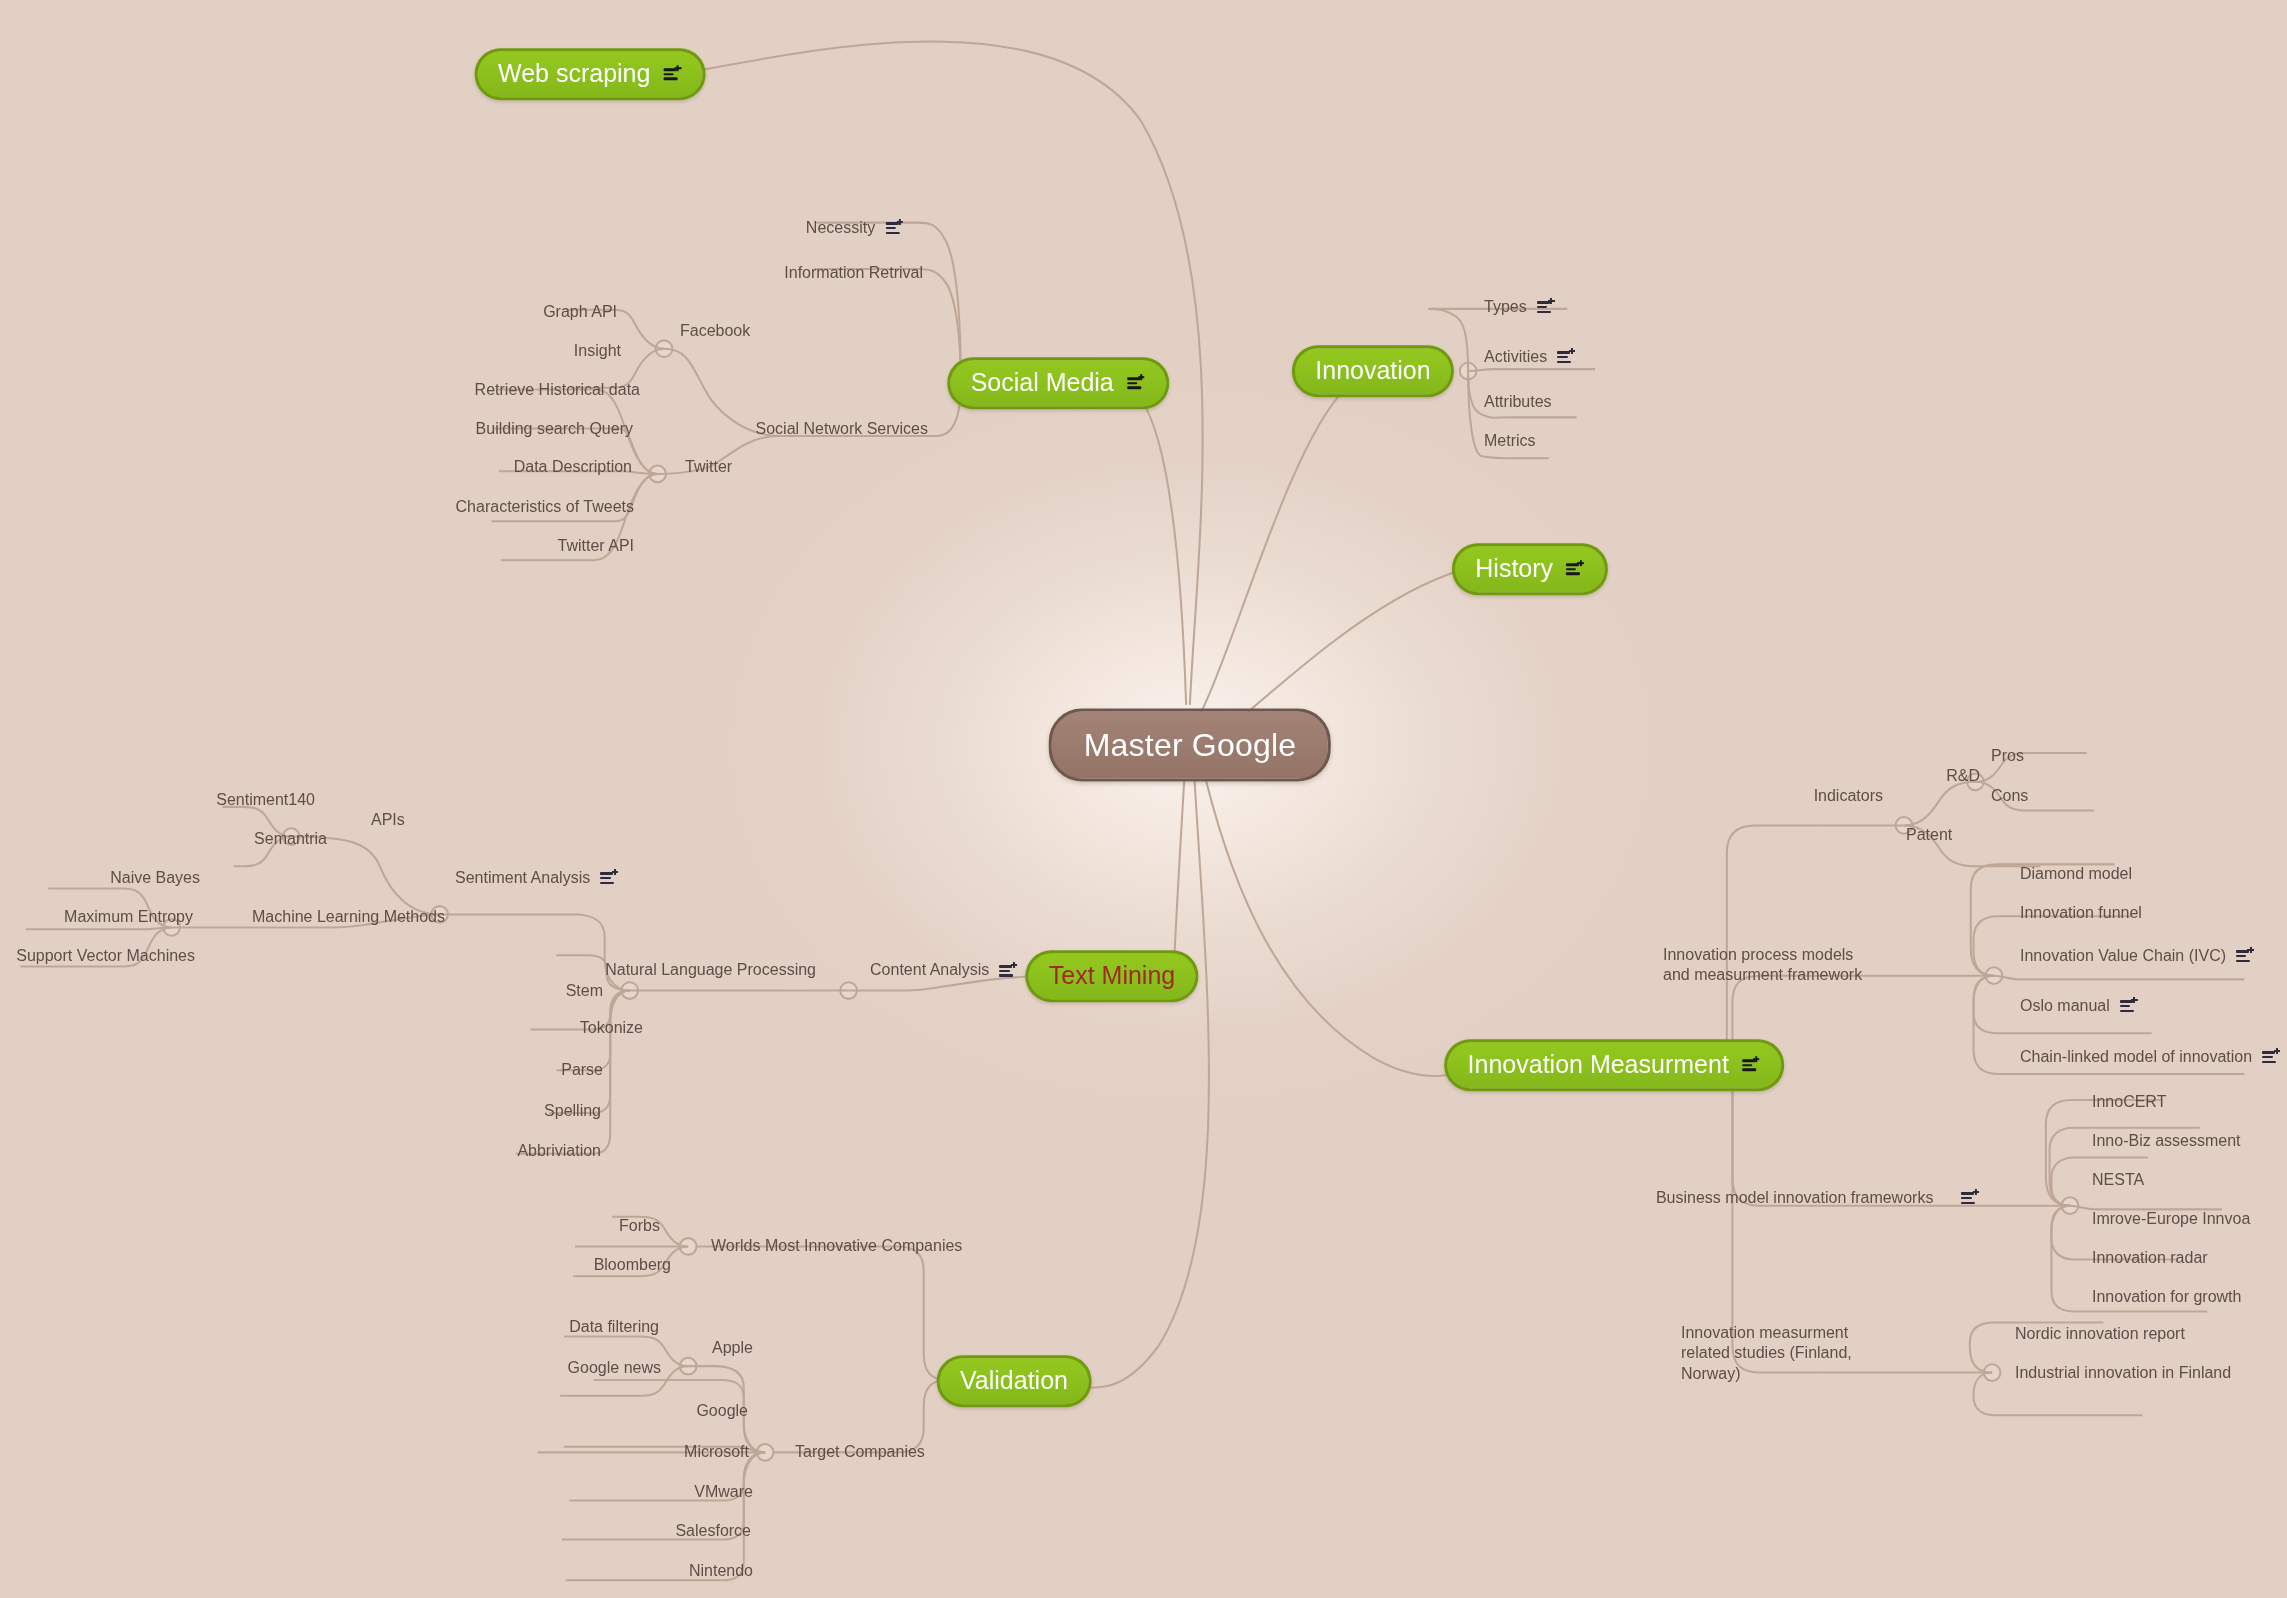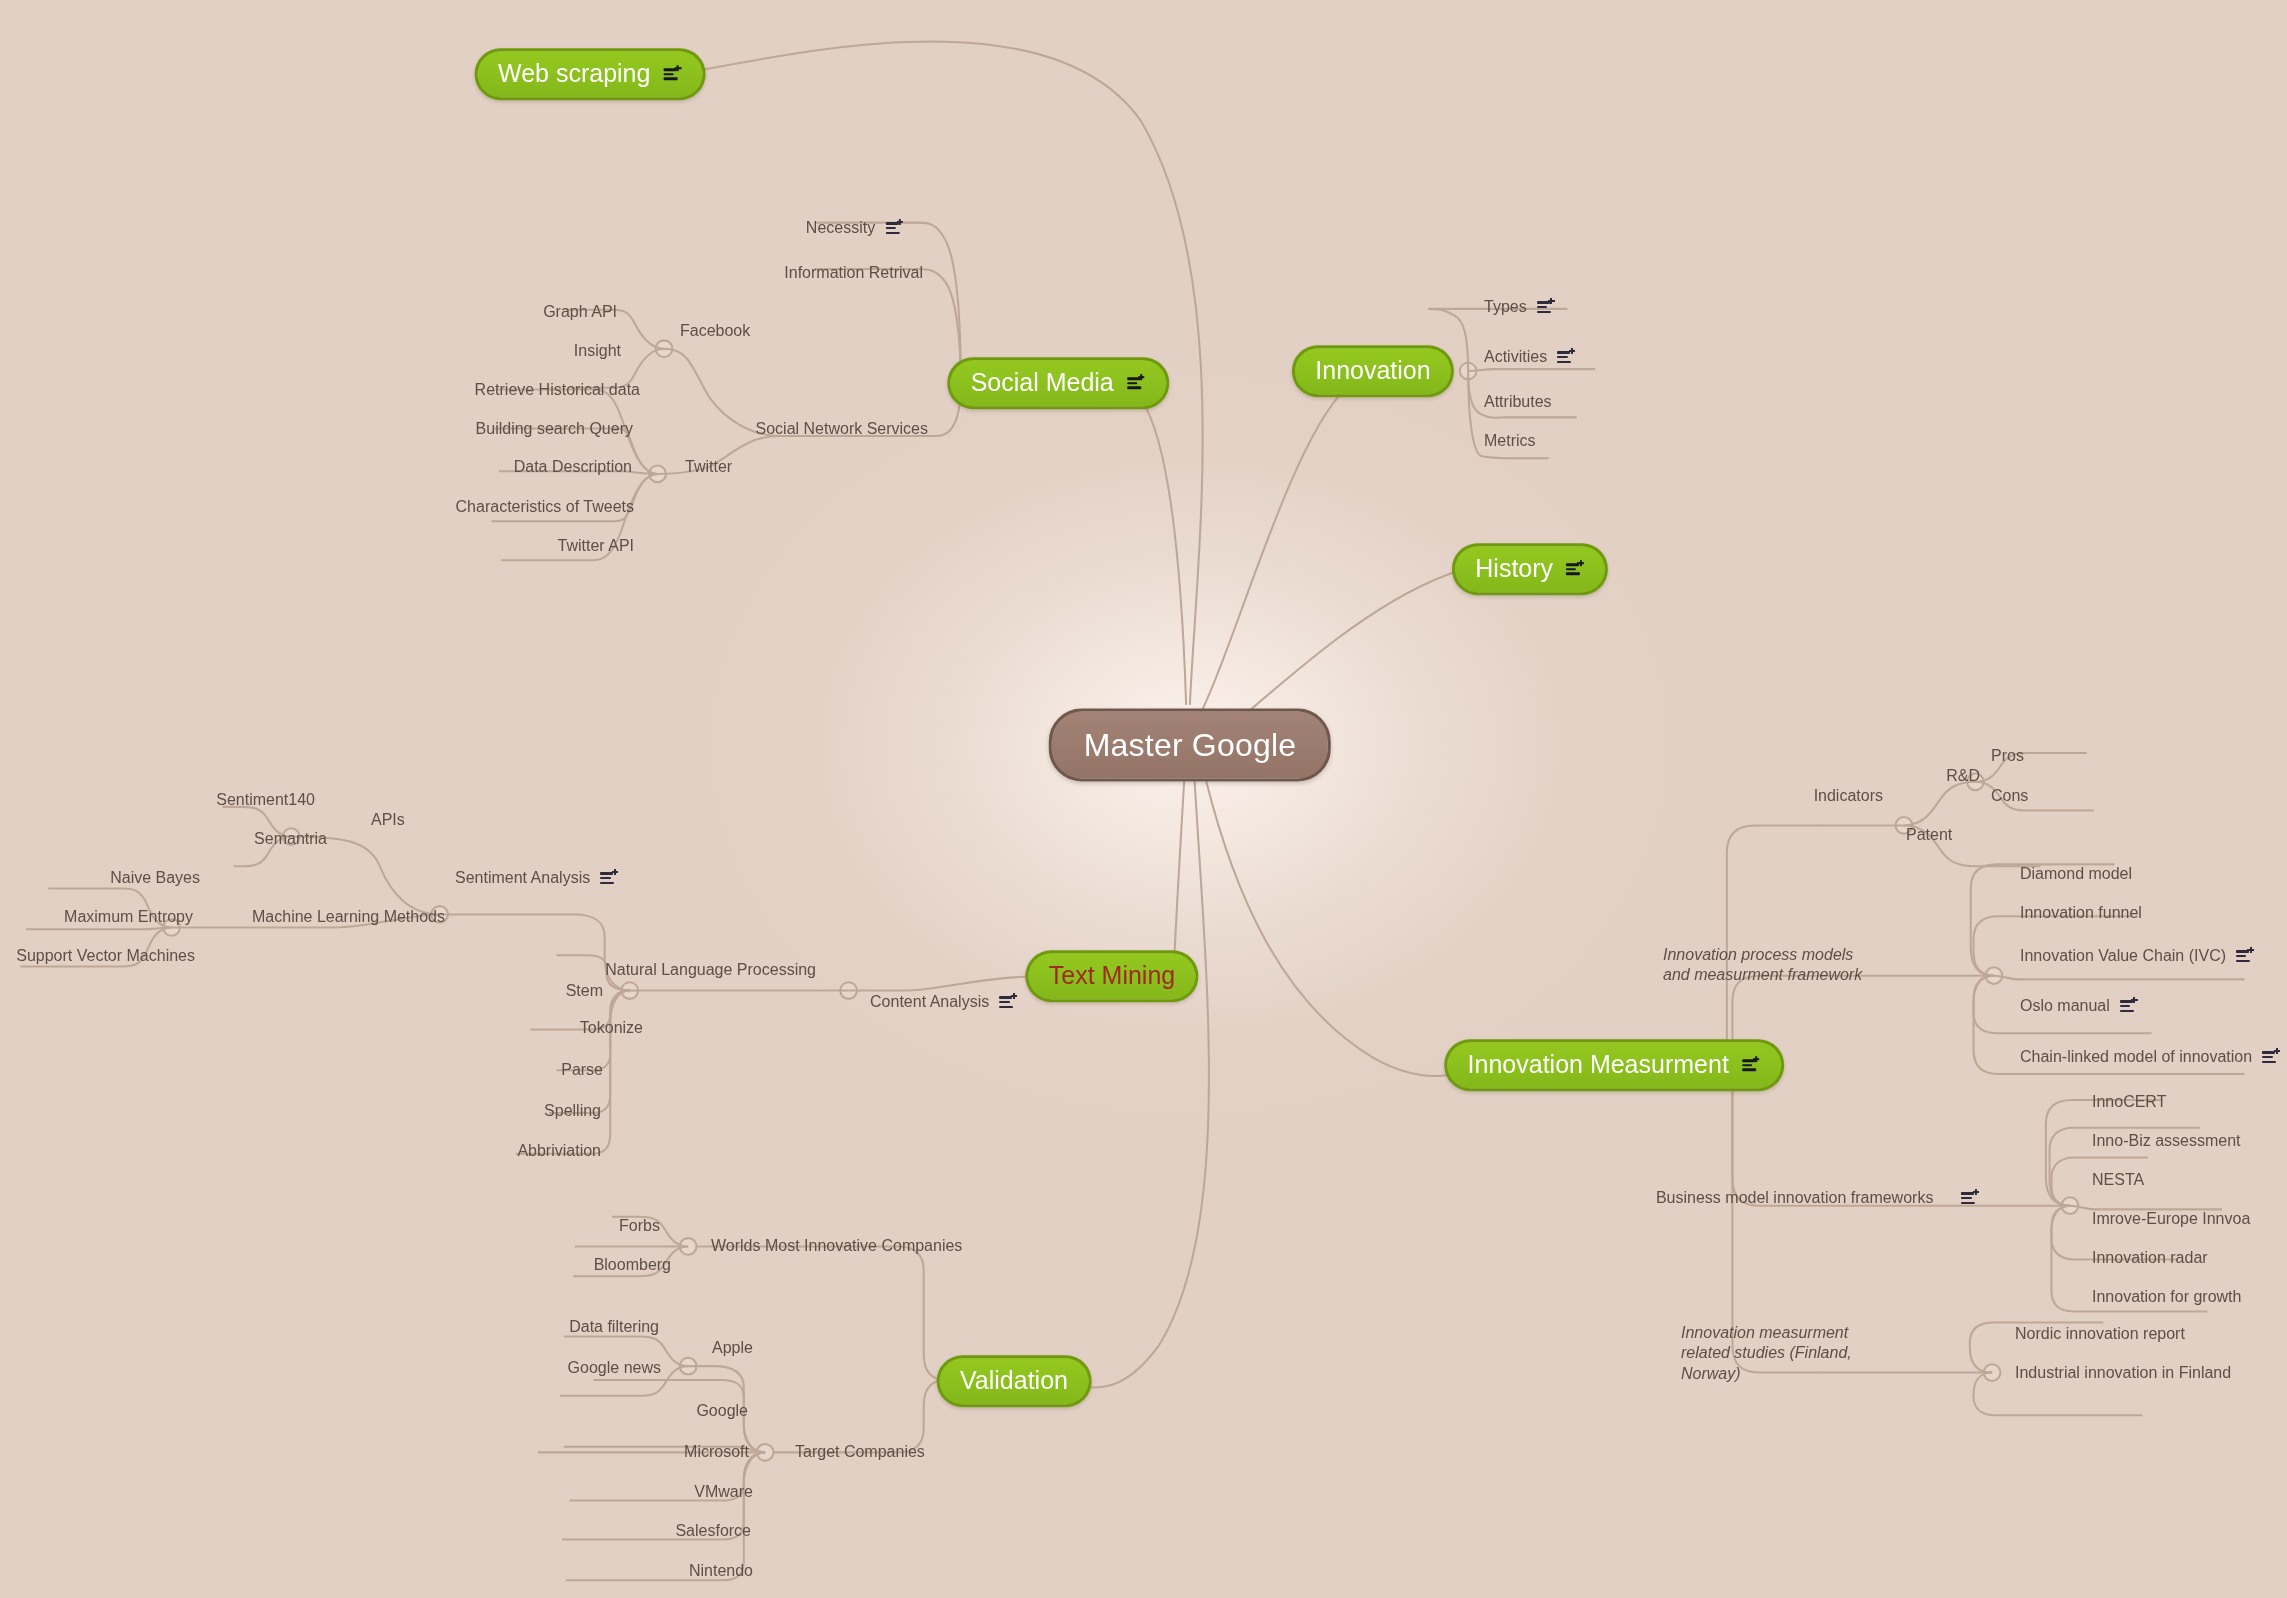--- a/index.html
+++ b/index.html
@@ -33,21 +33,21 @@
     display:flex;align-items:center;gap:13px;
     box-shadow:0 1.9px 3.7px rgba(90,60,45,.22);
   }
   .main.alt{color:#9e2b21;}
 
   .leaf{
     color:#5d4e47;font-size:16px;display:flex;align-items:center;gap:10.2px;
     transform:translate(0,-50%);position:absolute;white-space:nowrap;
   }
   .leaf.r{transform:translate(-100%,-50%);}
-  .leaf.wrap{white-space:normal;line-height:1.28;font-style:italic;}
+  .leaf.wrap{white-space:normal;line-height:1.28;}
 
   .ic{display:inline-block;width:18.6px;height:16.7px;position:relative;flex:0 0 auto;}
   .ic i{position:absolute;left:0;height:2.4px;background:#2e2b3c;border-radius:0.9px;}
   .ic i:nth-child(1){top:2.8px;width:13px;}
   .ic i:nth-child(2){top:7.4px;width:10.2px;}
   .ic i:nth-child(3){top:12px;width:14px;}
   .ic b, .ic u{position:absolute;background:#2e2b3c;}
   .ic b{top:1.4px;right:0.9px;width:6.5px;height:2px;}
   .ic u{top:-0.5px;right:3.2px;width:2px;height:6px;}
   .main .ic i, .main .ic b, .main .ic u{background:#17151f;}
@@ -396,21 +396,21 @@
   <div class="leaf wrap r" style="left:1876px;top:1354px;width:195px;">
     <span>Innovation measurment related studies (Finland, Norway)</span>
   </div>
   <div class="leaf" style="left:2015px;top:1334px;">
     <span>Nordic innovation report</span>
   </div>
   <div class="leaf" style="left:2015px;top:1373px;">
     <span>Industrial innovation in Finland</span>
   </div>
 
-  <div class="leaf r" style="left:1018px;top:1002px;">
+  <div class="leaf r" style="left:1018px;top:970px;align-items:flex-end;">
     <span>Content Analysis</span>
     <span class="ic">
         <i></i>
         <i></i>
         <i></i>
         <b></b>
         <u></u>
       </span>
   </div>
   <div class="leaf r" style="left:816px;top:970px;">

